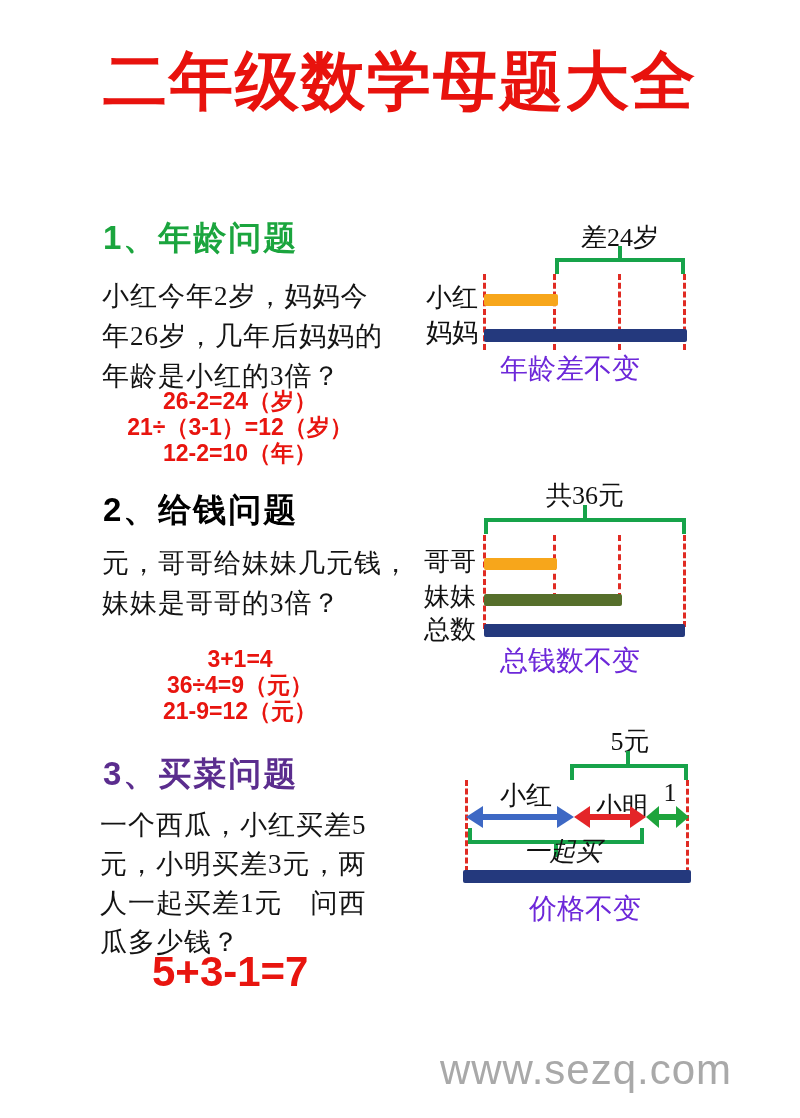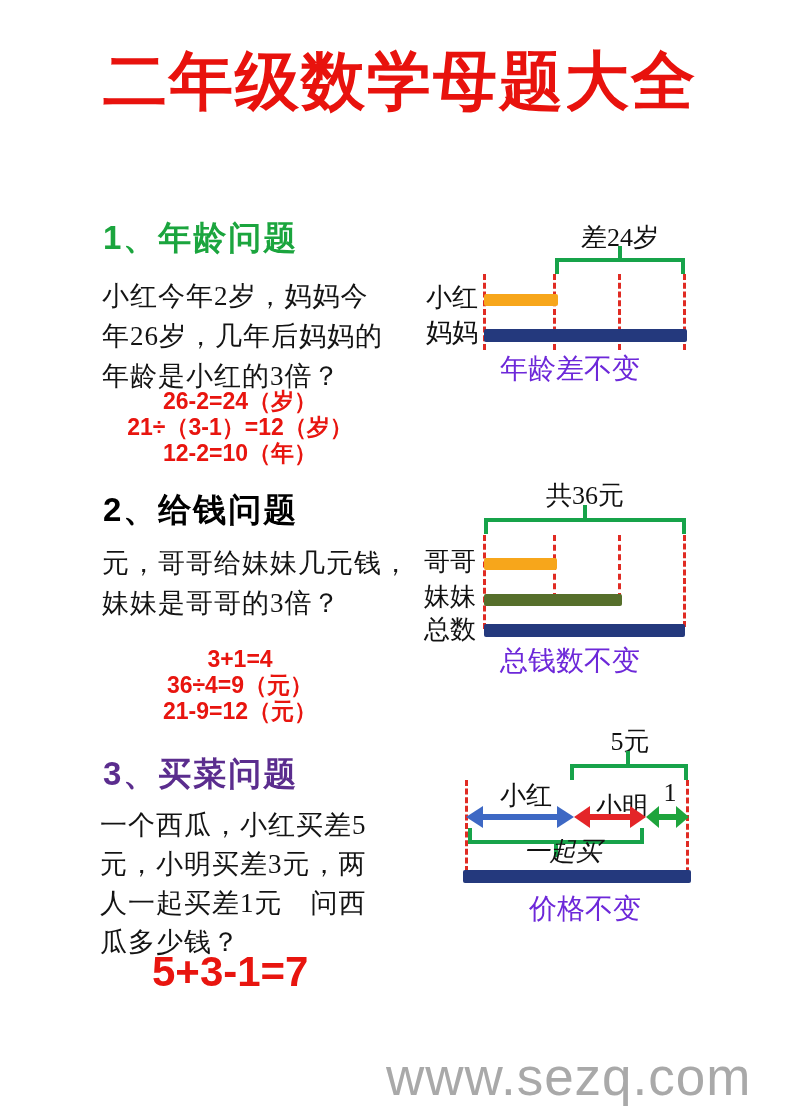--- a/index.html
+++ b/index.html
@@ -91,21 +91,21 @@
   .a-blue .head.r { right:0; border-left:17px solid #3d68c4; }
   .a-red .shaft { background:#e42528; left:13px; right:13px; }
   .a-red .head.l { left:0;  border-right:16px solid #e42528; }
   .a-red .head.r { right:0; border-left:16px solid #e42528; }
   .a-green .shaft { background:#1ea43c; left:10px; right:10px; }
   .a-green .head.l { left:0;  border-right:13px solid #1ea43c; }
   .a-green .head.r { right:0; border-left:13px solid #1ea43c; }
 
   .watermark {
     position:absolute; right:22px; top:1046px; width:400px;
-    text-align:left; font-size:53px; color:#a9a9a9; letter-spacing:1px;
+    text-align:center; font-size:42px; color:#a9a9a9; letter-spacing:1px;
   }
 </style>
 </head>
 <body>
 
 <div id="page">
 
   <div class="title">二年级数学母题大全</div>
 
   <div class="sec-heading h-green" style="left:103px; top:216px;">1、年龄问题</div>

